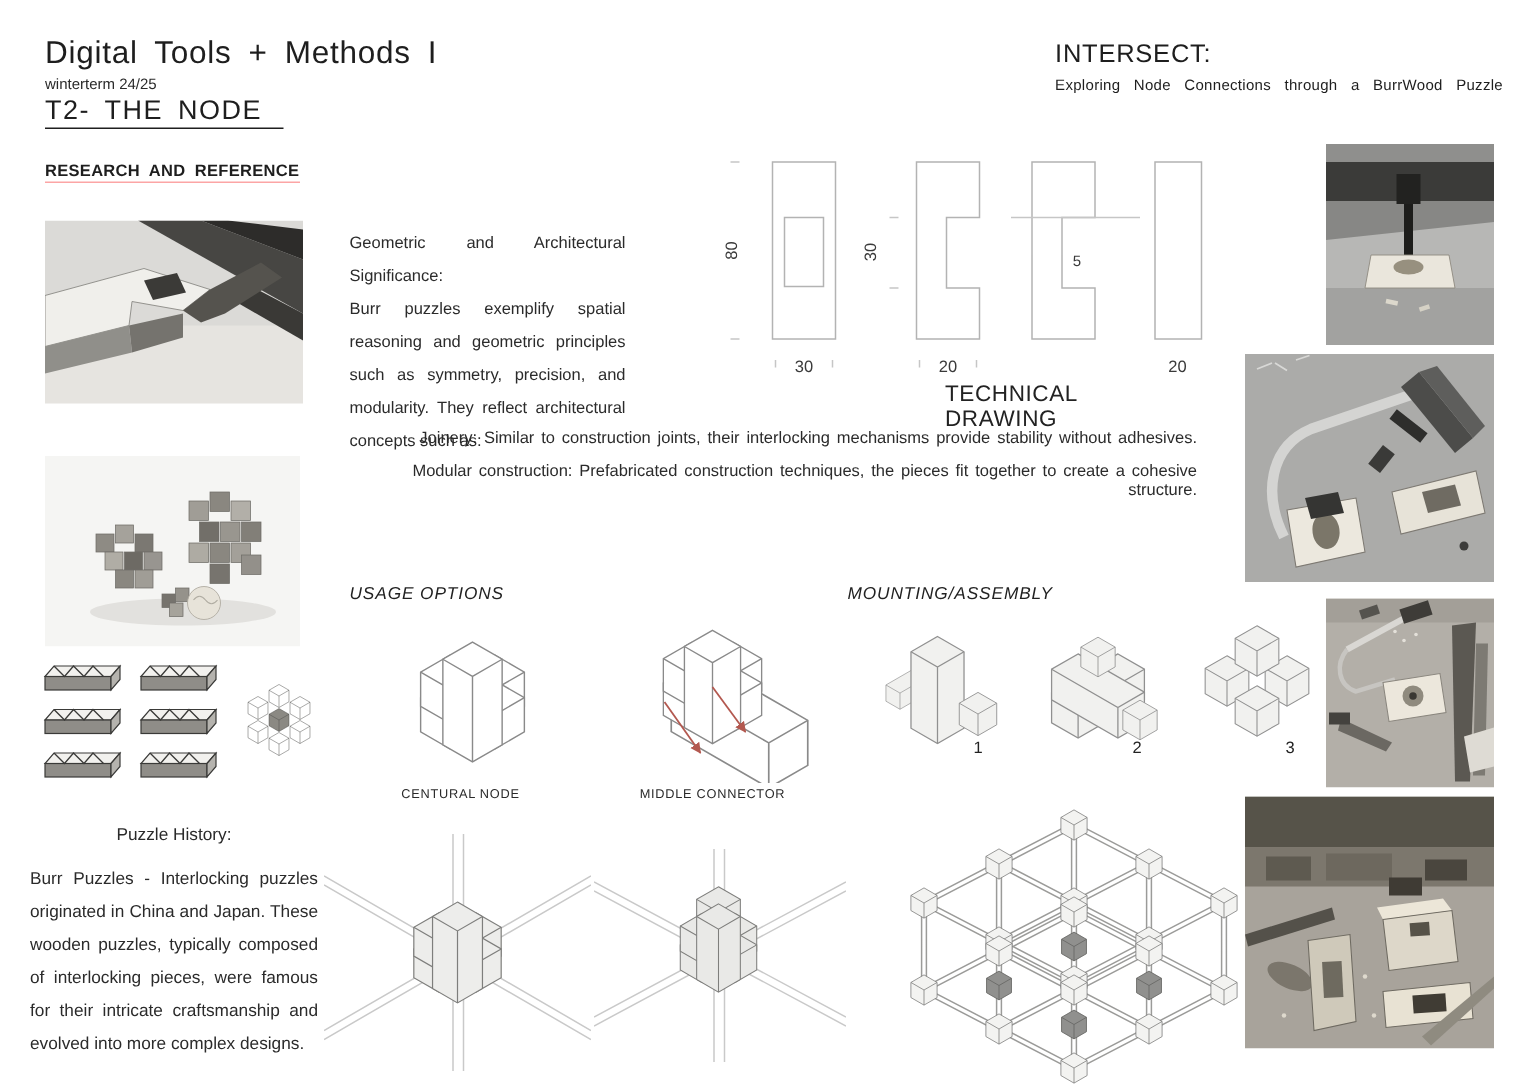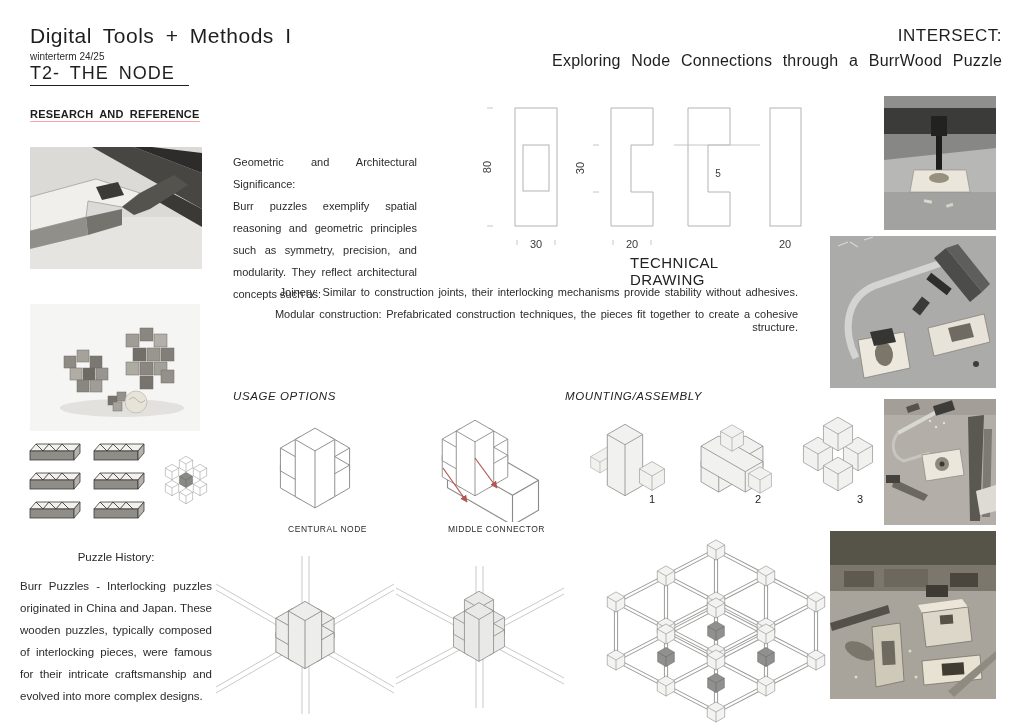--- a/index.html
+++ b/index.html
@@ -5,32 +5,32 @@
   html,body{margin:0;padding:0;background:#e8e8e8;}
   .page{
     position:relative;width:1024px;height:724px;background:#ffffff;
     font-family:"Liberation Sans","DejaVu Sans",sans-serif;color:#1e1e1e;
     overflow:hidden;margin:0 auto;box-shadow:0 0 4px rgba(0,0,0,.3);
   }
   .abs{position:absolute;}
   .course-title{left:30px;top:24px;font-size:21px;letter-spacing:.5px;word-spacing:5px;font-weight:400;}
   .term{left:30px;top:51px;font-size:10px;color:#2a2a2a;}
   .task{left:30px;top:63px;font-size:18px;letter-spacing:1px;word-spacing:4px;border-bottom:1.5px solid #1e1e1e;padding:0 14px 1px 0;}
-  .hdr-right{right:22px;top:26px;text-align:right;}
+  .hdr-right{right:22px;top:26px;}
   .proj-title{font-size:17px;letter-spacing:.5px;}
-  .proj-sub{font-size:16px;word-spacing:6px;margin-top:6px;letter-spacing:.2px;}
+  .proj-sub{font-size:10px;word-spacing:6px;margin-top:6px;letter-spacing:.2px;}
   .research-heading{left:30px;top:108px;font-size:11px;font-weight:bold;letter-spacing:.2px;word-spacing:3px;border-bottom:1px solid #fca5a5;padding-bottom:1px;}
   .sig{left:233px;top:151px;width:184px;font-size:11px;line-height:22px;text-align:justify;color:#2b2b2b;}
   .sig .t{text-align:justify;}
   .points{left:233px;top:286px;width:565px;font-size:11px;color:#2b2b2b;}
   .points p{margin:0 0 9px 0;line-height:13px;word-spacing:1.5px;text-align:right;}
   .sec-head{font-size:11.5px;font-style:italic;letter-spacing:.6px;color:#222;}
   .usage-head{left:233px;top:390px;}
   .mount-head{left:565px;top:390px;}
-  .drawing-label{font-size:8.5px;letter-spacing:.5px;color:#2a2a2a;text-align:right;}
+  .drawing-label{font-size:8.5px;letter-spacing:.5px;color:#2a2a2a;text-align:center;}
   .tech-caption{left:630px;top:254px;width:155px;font-size:15px;letter-spacing:.4px;text-align:left;color:#222;}
   .step-num{font-size:11px;color:#222;}
   .history-head{left:20px;top:551px;width:192px;text-align:center;font-size:11.5px;color:#2a2a2a;}
   .history-body{left:20px;top:575px;width:192px;font-size:11.5px;line-height:22px;text-align:justify;color:#2b2b2b;}
   svg{display:block;}
   .hidden-defs{position:absolute;width:0;height:0;overflow:hidden;}
   svg text{font-family:"Liberation Sans","DejaVu Sans",sans-serif;}
 </style>
 </head>
 <body>

